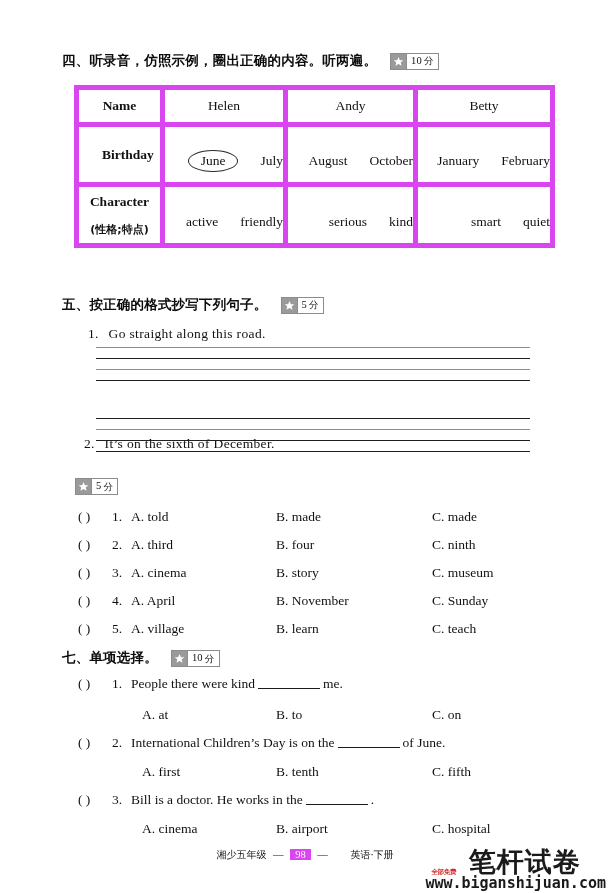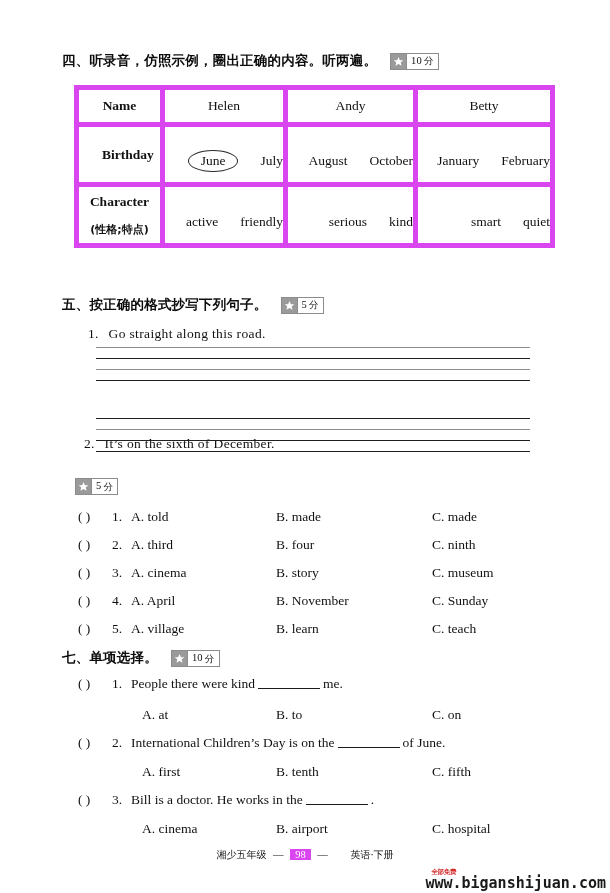--- a/index.html
+++ b/index.html
@@ -381,17 +381,18 @@
 
   <div class="footer" style="top:848px;">
     <span class="fcn">湘少五年级</span>
     <span class="dash" style="margin-left:4px;">—</span>
     <span class="pg">98</span>
     <span class="dash">—</span>
     <span class="fcn" style="margin-left:20px;">英语·下册</span>
   </div>
 
   <div class="wm">
+    <div class="wm-top">笔杆试卷</div>
     <div class="wm-bot">www.biganshijuan.com</div>
     <div class="wm-free" style="color: rgb(212, 43, 43);">全部免费</div>
   </div>
 
 </div>
 
 </body></html>

